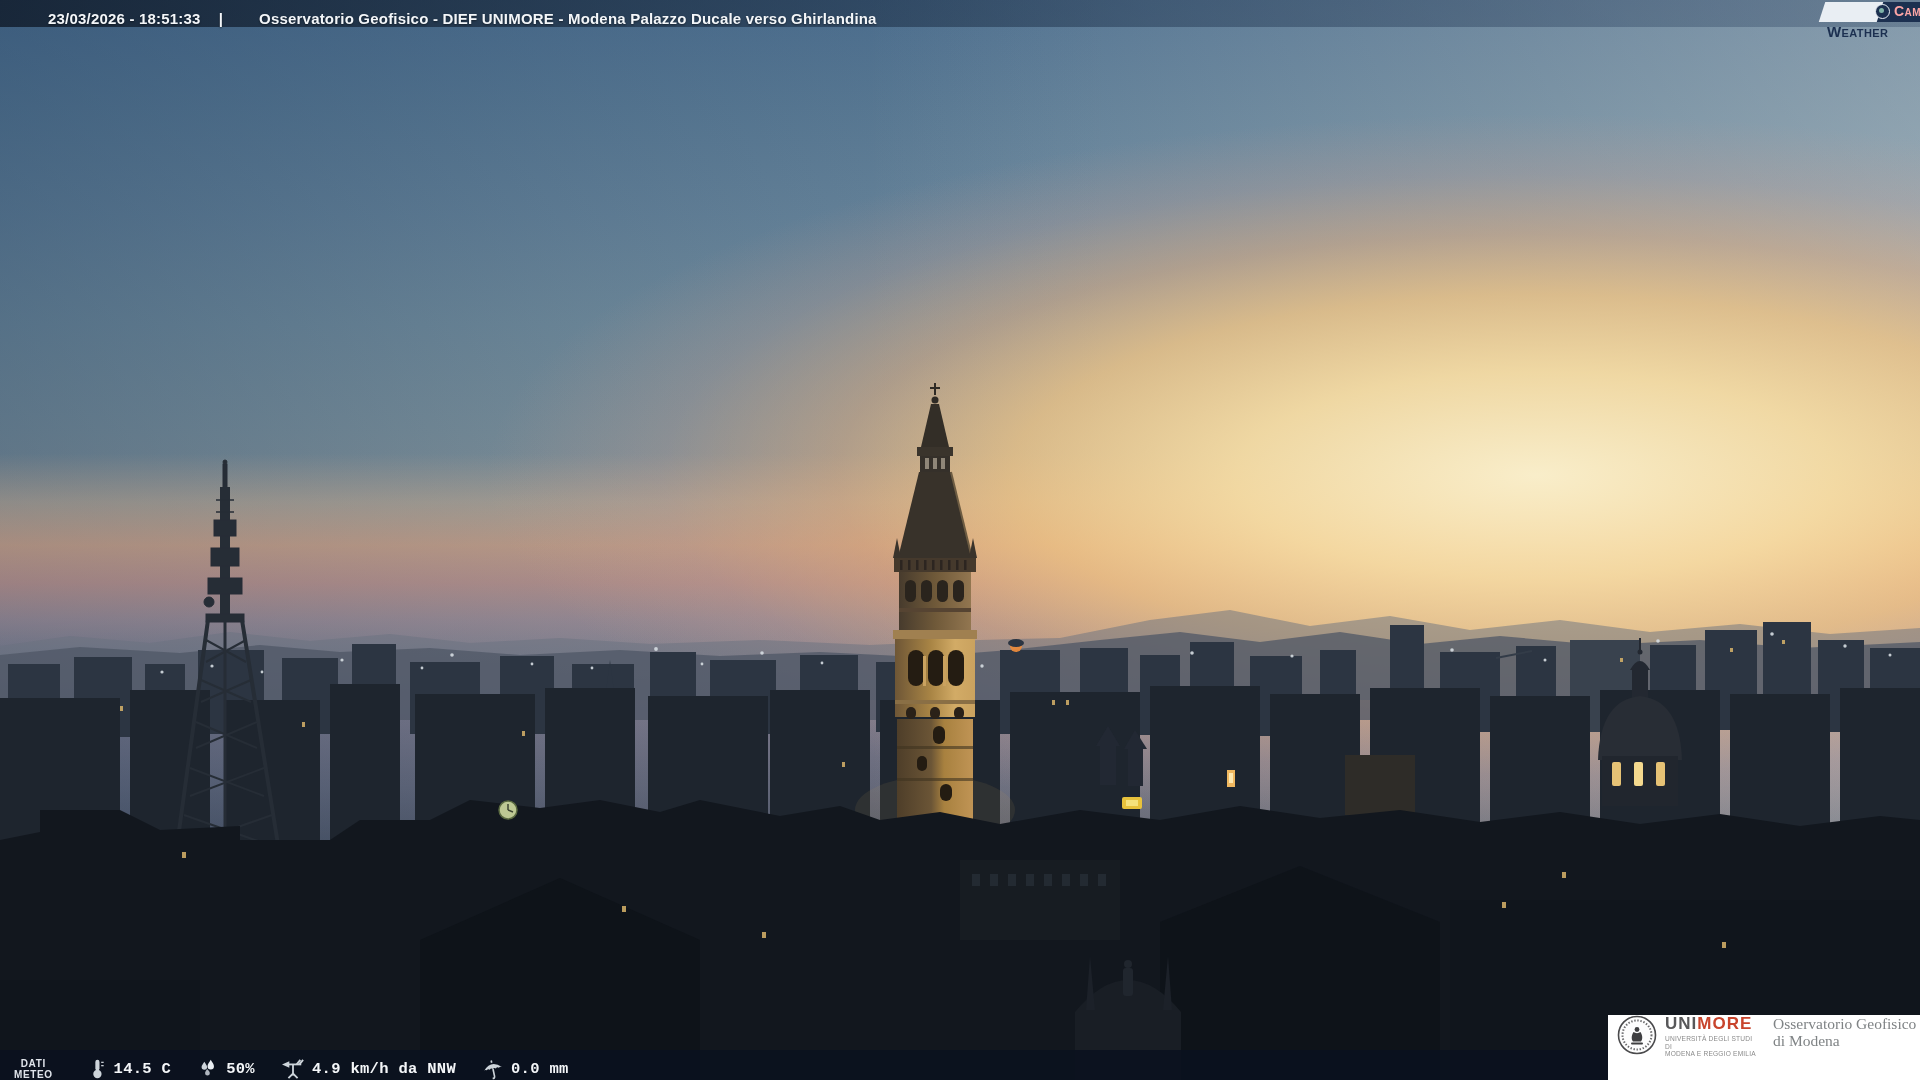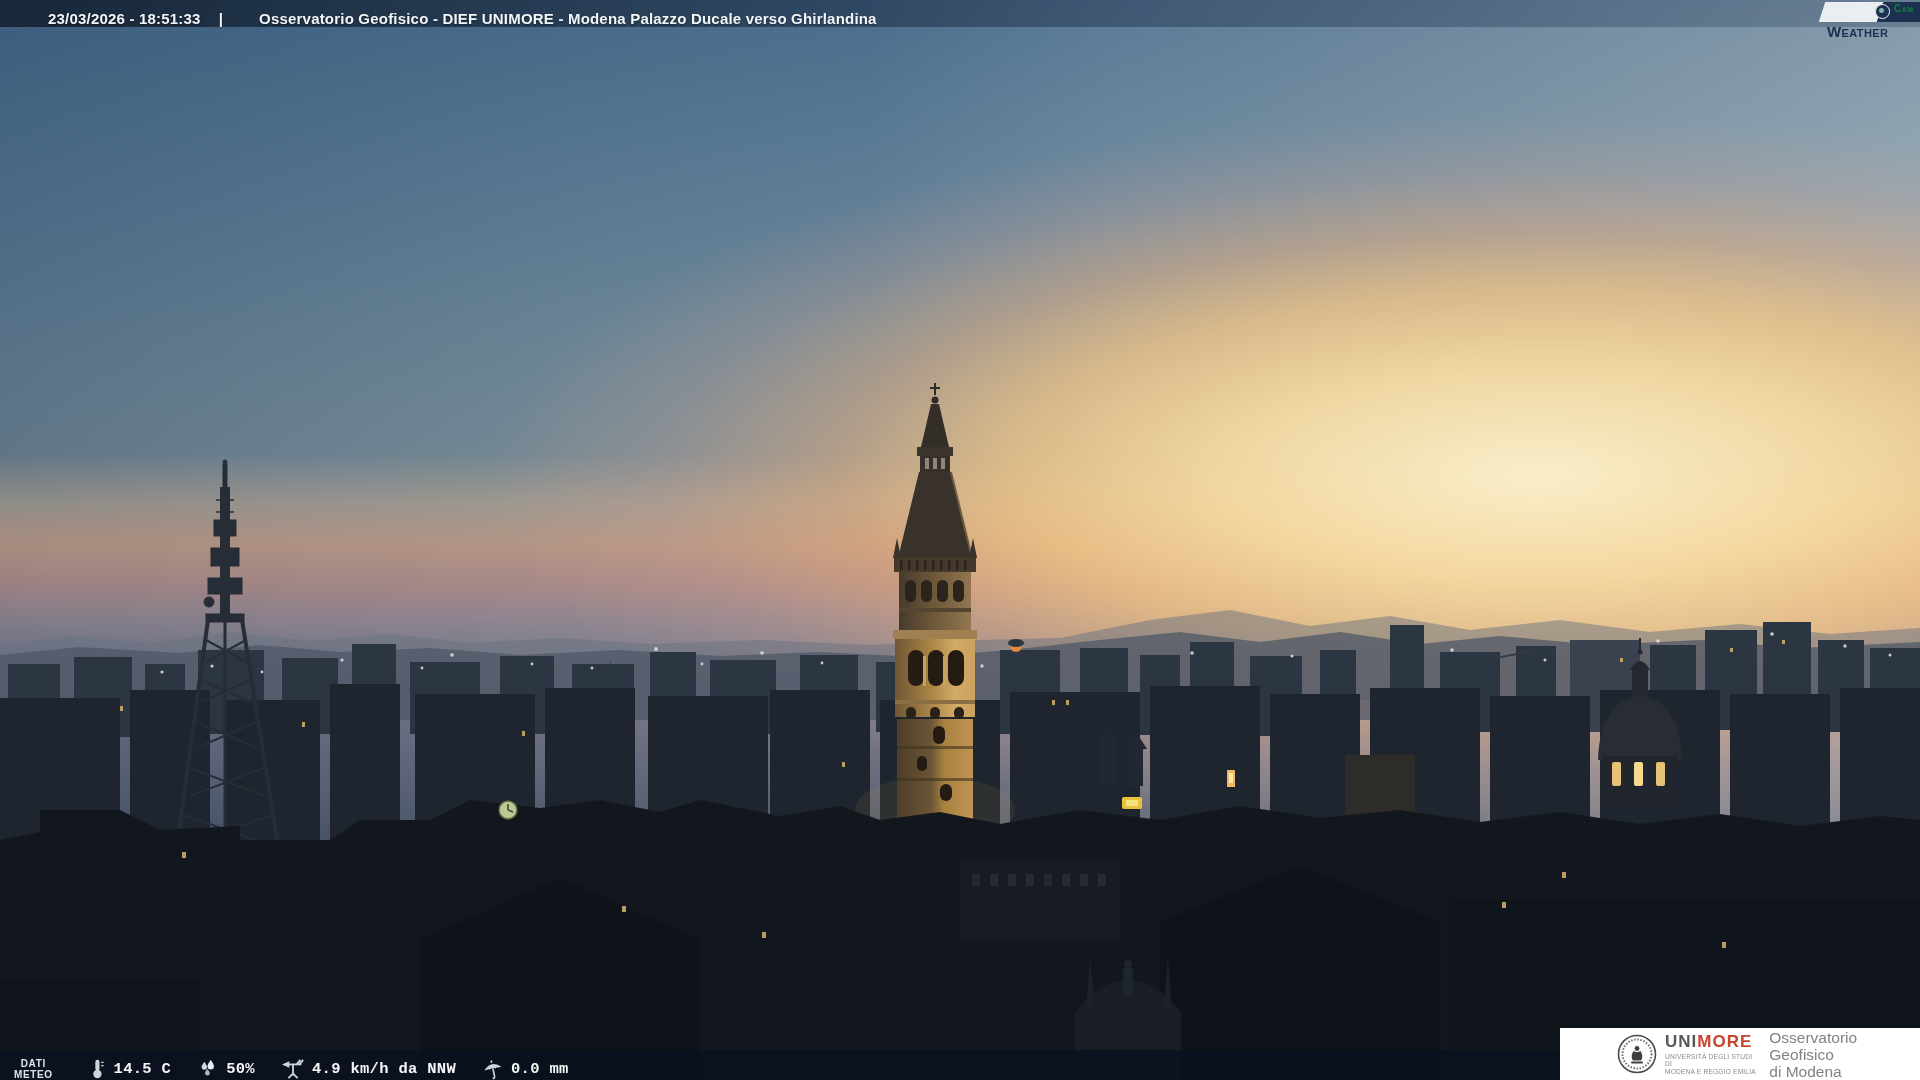--- a/index.html
+++ b/index.html
@@ -38,44 +38,44 @@
   
   .wclogo{position:absolute;top:2px;right:0;width:100px;height:20px;cursor:pointer;}
   .wc-bg-l{position:absolute;left:2px;top:0;width:60px;height:20px;background:#e9eef3;transform:skewX(-18deg);}
   .wc-bg-r{position:absolute;left:60px;top:0;width:44px;height:20px;background:#1c3050;transform:skewX(-18deg);}
   .wc-weather{position:absolute;left:7px;top:21px;font-size:15px;font-weight:700;
     font-variant:small-caps;color:#1c3050;letter-spacing:.4px;}
   .wc-globe{position:absolute;left:55px;top:2px;width:15px;height:15px;border-radius:50%;
     background:#1c3050;border:1.5px solid #e9eef3;box-sizing:border-box;}
   .wc-globe::after{content:"";position:absolute;left:3px;top:3px;width:5px;height:5px;
     border-radius:50%;background:#7fb3a8;}
-  .wc-cam{position:absolute;left:74px;top:1px;font-size:10px;font-weight:700;
-    font-variant:small-caps;color:#15803d;letter-spacing:.5px;}
+  .wc-cam{position:absolute;left:74px;top:1px;font-size:14px;font-weight:700;
+    font-variant:small-caps;color:#fca5a5;letter-spacing:.5px;}
 
   
   .bottombar{position:absolute;left:0;bottom:0;width:100%;height:30px;
     background:rgba(10,17,31,.87);display:flex;align-items:flex-end;
     color:#f4f6f8;font-weight:700;}
   .dati{margin-left:14px;font-size:10px;line-height:11px;letter-spacing:.6px;
     text-align:center;color:#dfe3ea;}
   .dati span{display:block;}
   .readings{display:flex;align-items:center;margin-left:34px;gap:0;}
   .reading{display:flex;align-items:center;margin-right:26px;font-size:15.5px;letter-spacing:.3px;font-family:Liberation Mono, monospace;}
   .reading svg{margin-right:7px;}
 
   
-  .brandbox{position:absolute;right:0;bottom:0;width:312px;height:52px;background:#ffffff;
-    display:flex;align-items:center;z-index:5;cursor:pointer;padding-left:48px;}
+  .brandbox{position:absolute;right:0;bottom:0;width:312px;height:65px;background:#ffffff;
+    display:flex;z-index:5;cursor:pointer;}
   .seal{margin-left:9px;flex:0 0 auto;}
   .uniblock{margin-left:8px;width:96px;}
   .uniname{font-size:17px;font-weight:700;letter-spacing:1px;line-height:18px;}
   .uni-g{color:#58585a;} .uni-r{color:#c8442c;}
   .unisub{font-size:6.6px;color:#8a8a8a;line-height:7.5px;letter-spacing:.2px;margin-top:2px;}
   .unisub span{display:block;}
-  .orgblock{margin-left:12px;color:#7f8385;font-size:15.5px;line-height:17px;}
+  .orgblock{margin-left:12px;color:#7f8385;font-size:15.5px;line-height:17px;font-family:Liberation Serif, serif;}
   .orgblock span{display:block;}
 </style>
 </head>
 <body>
 
 <div class="stage">
 
   <div class="sky"></div>
 
   <svg class="scene" width="1920" height="1080" viewBox="0 0 1920 1080">

